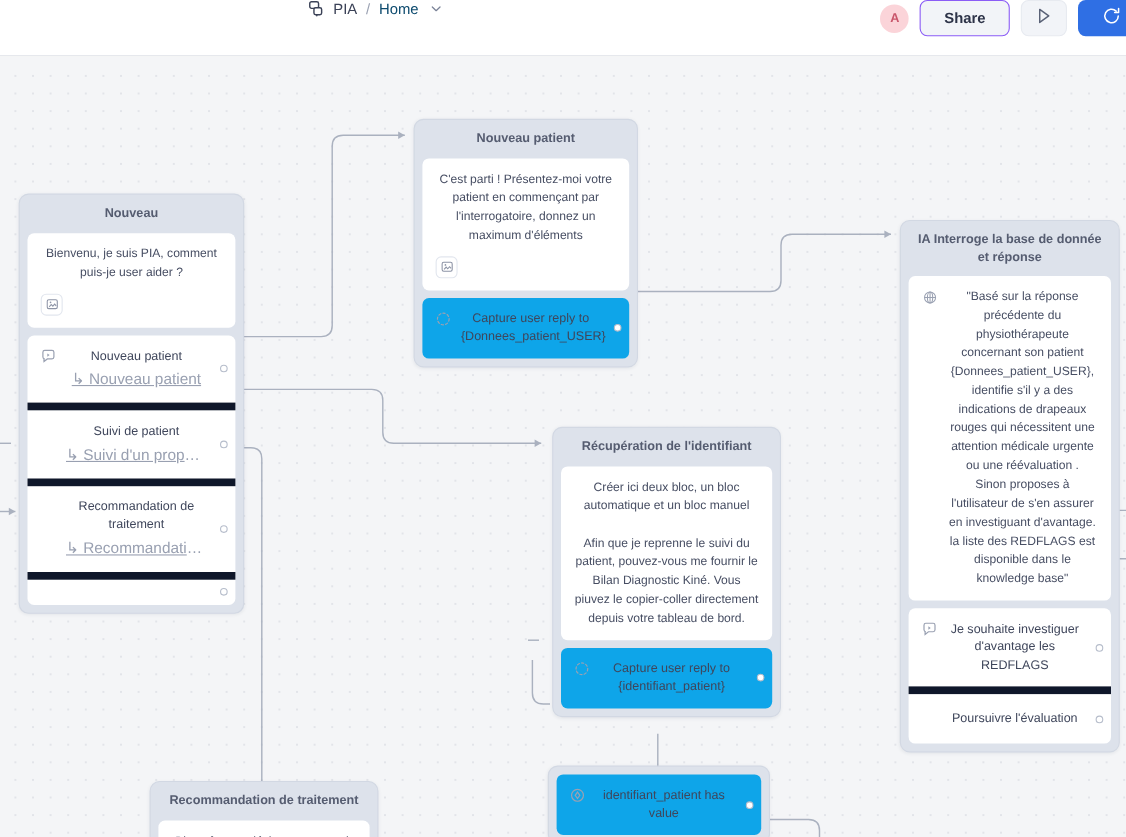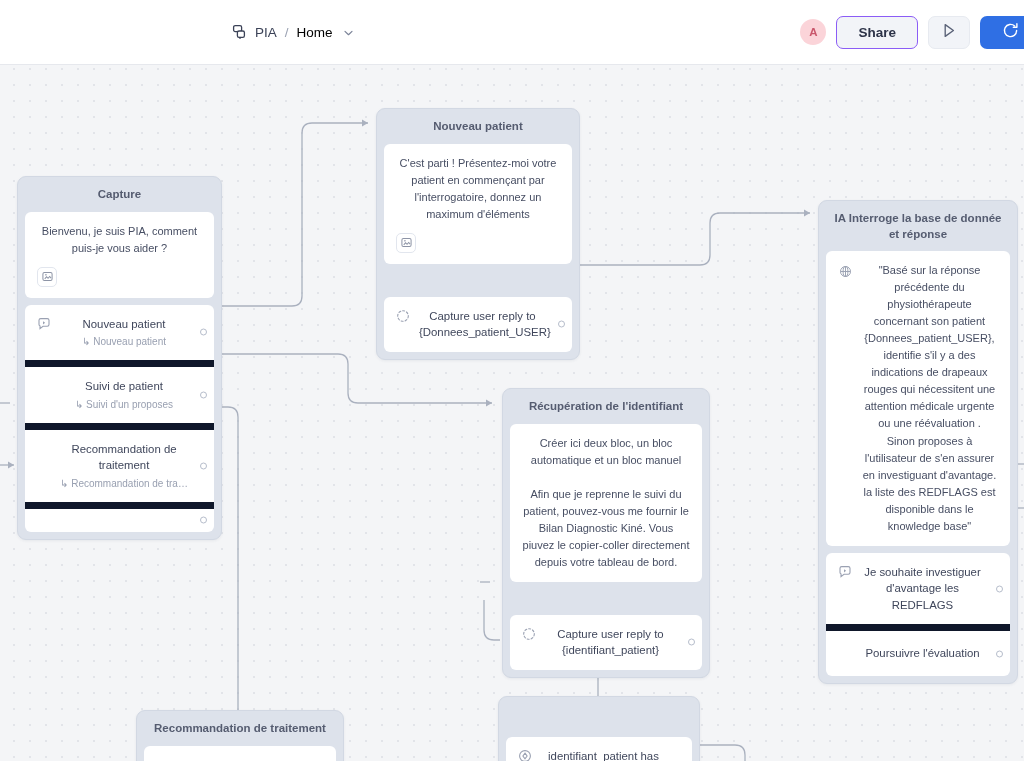--- a/index.html
+++ b/index.html
@@ -6,33 +6,34 @@
   html, body {
     width: 1024px; height: 761px;
     overflow: hidden;
     font-family: "Liberation Sans", sans-serif;
     background: #f4f5f7;
   }
 
   
   .topbar {
     position: absolute; left: 0; top: 0;
-    width: 1024px; height: 65px;
+    width: 1024px; height: 51px;
     background: #ffffff;
     border-bottom: 1px solid #e6e8ed;
-    display: flex; align-items: center;
+    display: flex; align-items: flex-start;
     z-index: 50;
+    padding-left: 48px;
   }
   .brand {
     display: flex; align-items: center; gap: 7px;
     margin-left: 232px;
     font-size: 13.5px; color: #3b4257;
   }
   .brand .sep { color: #9aa1b2; margin: 0 1px; }
-  .brand .crumb { color: #000000; }
+  .brand .crumb { color: #0c4a6e; }
   .brand-icon { width: 16px; height: 16px; display: block; }
   .chev { margin-left: 4px; color: #7b8398; font-size: 11px; line-height: 1; }
 
   .topbar-right {
     margin-left: auto; display: flex; align-items: center;
     gap: 10px; padding-right: 0;
   }
   .avatar {
     width: 26px; height: 26px; border-radius: 50%;
     background: #fbd4d9; color: #c9566b;
@@ -110,30 +111,30 @@
     position: relative;
     display: flex; align-items: flex-start; gap: 9px;
     padding: 11px 12px;
     border-top: 7px solid #0f172a;
   }
   .row:first-child { border-top: none; }
   .row-ico { flex: 0 0 14px; margin-top: 1px; }
   .row-body { flex: 1 1 auto; min-width: 0; padding-right: 14px; }
   .row-label { font-size: 11.4px; color: #3f465b; line-height: 1.45; }
   .row-sub {
-    font-size: 10px; color: #99a0b1; line-height: 1.5; margin-top: 2px;
-    white-space: nowrap; overflow: hidden; text-overflow: ellipsis;
+    font-size: 14px; color: #99a0b1; line-height: 1.5; margin-top: 2px;
+    white-space: nowrap; overflow: hidden; text-overflow: ellipsis; text-decoration: underline;
   }
   .port {
     position: absolute; right: 7px; top: 50%;
     transform: translateY(-50%);
     width: 7px; height: 7px; border-radius: 50%;
     border: 1px solid #b6bdcb; background: #fff;
   }
-  .single-row { background: #ffffff; border-radius: 6px; position: relative; margin-top: 33px; }
+  .single-row { background: #0ea5e9; border-radius: 6px; position: relative; }
 </style>
 </head>
 <body>
 
 <div class="topbar">
 
   <div class="brand">
     <span>
       <svg class="brand-icon" viewBox="0 0 16 16" fill="none" stroke="#3b4257" stroke-width="1.3">
         <rect x="1.6" y="1.6" width="8" height="6" rx="1.6"></rect>
@@ -209,24 +210,24 @@
       <path d="M368 68 l-6 -3.4 v6.8 z"></path>
       <path d="M810 158 l-6 -3.4 v6.8 z"></path>
       <path d="M492 348 l-6 -3.4 v6.8 z"></path>
       <path d="M238 702 l-3.4 -6 h6.8 z"></path>
       <path d="M598 700 l-3.4 -6 h6.8 z"></path>
       <path d="M14 410 l-6 -3.4 v6.8 z"></path>
     </g>
   </svg>
 
   <div class="node" style="left:17px; top:121px; width:205px;">
-    <div class="node-title">Capture</div>
+    <div class="node-title">Nouveau</div>
 
     <div class="card">
-      <div class="card-text">Bienvenu, je suis PIA, comment puis-je vous aider ?</div>
+      <div class="card-text">Bienvenu, je suis PIA, comment puis-je user aider ?</div>
       <div class="mini-btn">
         <svg width="11" height="11" viewBox="0 0 12 12" fill="none" stroke="#8d94a6" stroke-width="1.1">
           <rect x="1" y="1.6" width="10" height="8.8" rx="1.6"></rect>
           <path d="M3 8.6 5 6.3l1.6 1.7L8.4 6l1.5 1.7"></path>
           <circle cx="4.3" cy="4.2" r=".85" fill="#8d94a6" stroke="none"></circle>
         </svg>
       </div>
     </div>
 
     <div class="rows">

